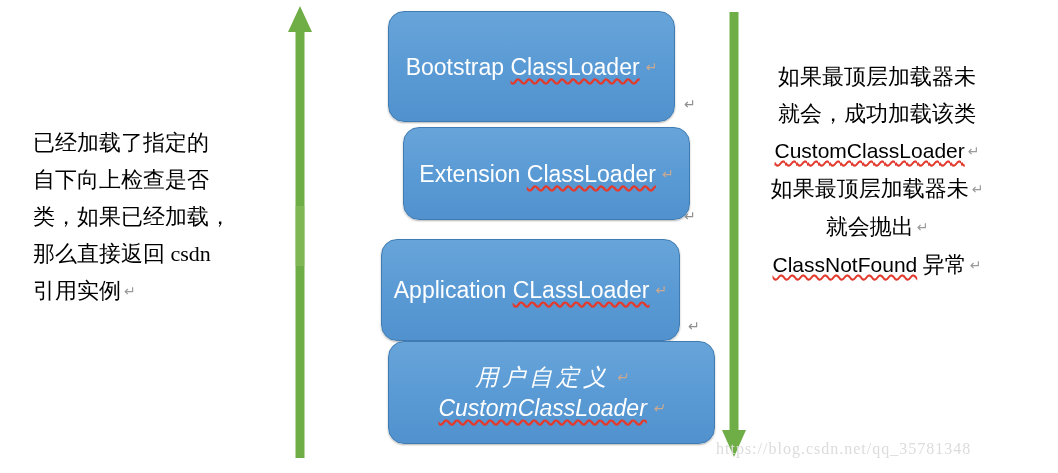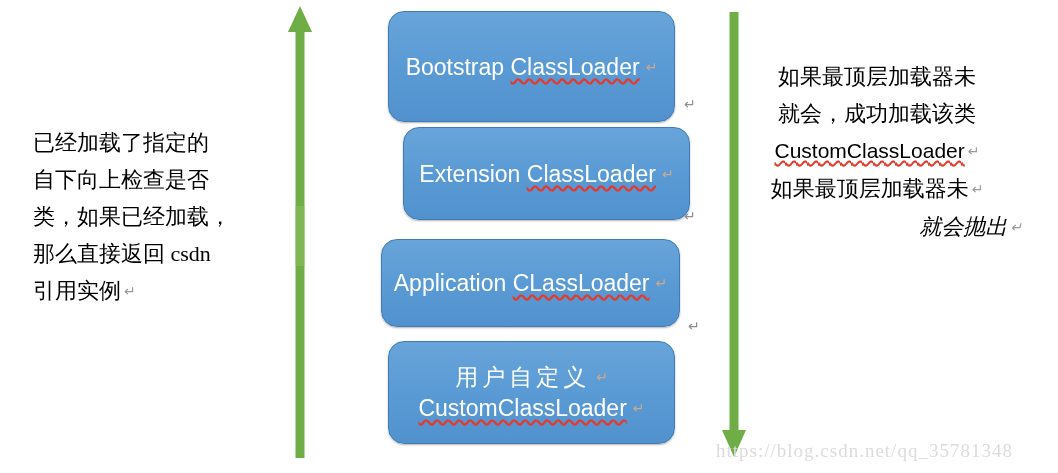--- a/index.html
+++ b/index.html
@@ -31,21 +31,21 @@
     left: 33px;
     top: 124px;
     text-align: left;
   }
   #right-text {
     left: 732px;
     top: 58px;
     width: 290px;
     text-align: center;
   }
-  #right-text .left-align { text-align: right; font-style: italic; }
+  #right-text .left-align { text-align: center; }
   .spellerr {
     font-family: "Liberation Sans", sans-serif;
     font-size: 21px;
     text-decoration: underline;
     text-decoration-style: wavy;
     text-decoration-color: #e33a2e;
     text-underline-offset: 2px;
   }
   .pilcrow {
     color: #9a9a9a;
@@ -103,21 +103,21 @@
     font-size: 14px;
     font-family: "Liberation Sans", sans-serif;
   }
 
   
   #watermark {
     position: absolute;
     left: 716px;
     top: 440px;
     font-family: "Liberation Serif", serif;
-    font-size: 19px;
+    font-size: 16px;
     letter-spacing: 1px;
     color: #dcdcdc;
     white-space: nowrap;
   }
 </style>
 </head>
 <body>
 
 <div id="canvas">
 
@@ -140,40 +140,41 @@
   <div class="cl-box" style="left:388px; top:11px; width:287px; height:111px;">
     <div class="cl-label"><span>Bootstrap </span><span class="spellerr-w">ClassLoader</span><span class="cl-pilcrow-in">↵</span></div>
   </div>
   <div class="box-pilcrow" style="left:684px; top:96px;">↵</div>
 
   <div class="cl-box" style="left:388px; top:127px; width:287px; height:93px;margin-left:15px;">
     <div class="cl-label"><span>Extension </span><span class="spellerr-w">ClassLoader</span><span class="cl-pilcrow-in">↵</span></div>
   </div>
   <div class="box-pilcrow" style="left:684px; top:208px;">↵</div>
 
-  <div class="cl-box" style="left:381px; top:239px; width:299px; height:88px;">
+  <div class="cl-box" style="left:381px; top:239px; width:299px; height:102px;">
     <div class="cl-label"><span>Application </span><span class="spellerr-w">CLassLoader</span><span class="cl-pilcrow-in">↵</span></div>
   </div>
   <div class="box-pilcrow" style="left:688px; top:318px;">↵</div>
 
-  <div class="cl-box" style="left:388px; top:341px; width:287px; height:103px;">
+  <div class="cl-box" style="left:388px; top:341px; width:327px; height:103px;font-style:italic;">
     <div class="cl-label"><span class="cn">用户自定义</span><span class="cl-pilcrow-in">↵</span></div>
     <div class="cl-label"><span class="spellerr-w">CustomClassLoader</span><span class="cl-pilcrow-in">↵</span></div>
   </div>
 
   <div class="arrow" id="right-arrow" style="left:718px; top:12px;">
     <svg width="32" height="445" viewBox="0 0 32 445" aria-hidden="true">
       <rect x="11.5" y="0" width="9" height="420" fill="#6FAD46"></rect>
       <polygon points="16,445 28,418 4,418" fill="#6FAD46"></polygon>
     </svg>
   </div>
 
   <div id="right-text" class="side-text">
     <div>如果最顶层加载器未</div>
     <div>就会，成功加载该类</div>
     <div><span class="spellerr">CustomClassLoader</span><span class="pilcrow">↵</span></div>
     <div><span>如果最顶层加载器未</span><span class="pilcrow">↵</span></div>
     <div class="left-align"><span>就会抛出</span><span class="pilcrow">↵</span></div>
+    <div class="left-align"><span class="spellerr">ClassNotFound</span><span> 异常</span><span class="pilcrow">↵</span></div>
   </div>
 
   <div id="watermark">https://blog.csdn.net/qq_35781348</div>
 
 </div>
 
 </body></html>

